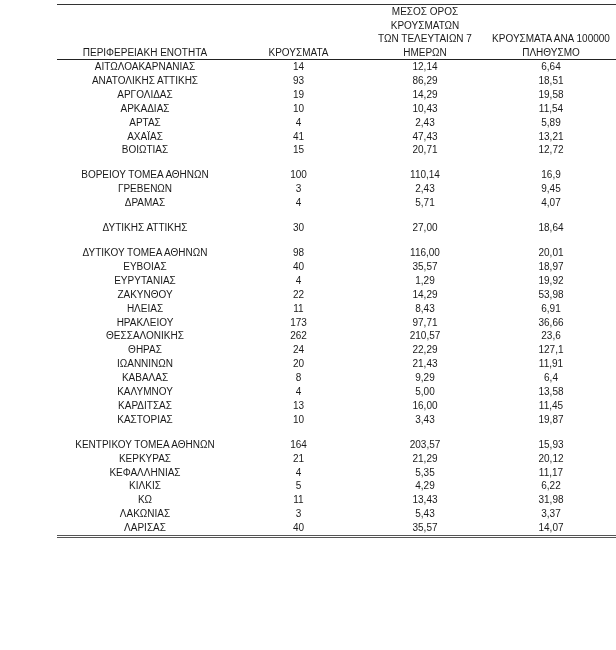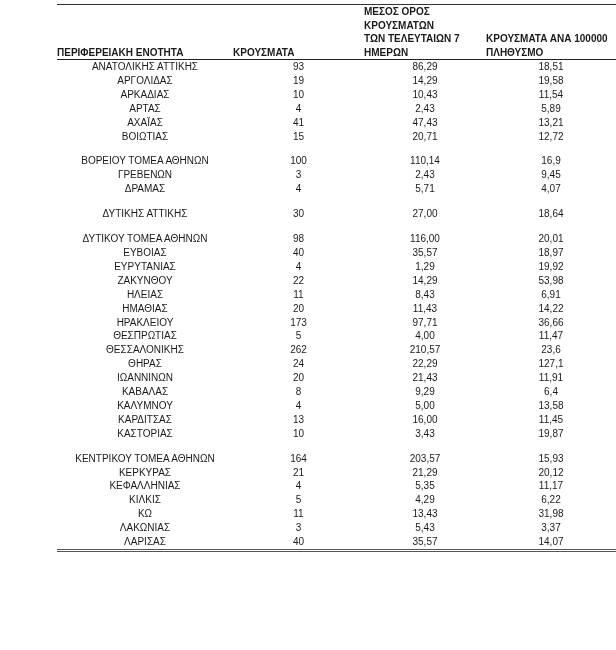--- a/index.html
+++ b/index.html
@@ -30,22 +30,22 @@
       width: 559px;
       table-layout: fixed;
       font-size: 10px;
       line-height: 13.9px;
     }
     col.c1 { width: 176px; }
     col.c2 { width: 131px; }
     col.c3 { width: 122px; }
     col.c4 { width: 130px; }
     thead th {
-      font-weight: bold;
-      text-align: left;
+      font-weight: normal;
+      text-align: center;
       vertical-align: bottom;
       padding: 0;
       line-height: 13.5px;
       border-bottom: 1.5px solid #222;
       height: 46px;
     }
     tbody td {
       text-align: center;
       padding: 0;
       white-space: nowrap;
@@ -84,20 +84,26 @@
             <div>ΗΜΕΡΩΝ</div>
           </th>
         <th id="h4">
             <div>ΚΡΟΥΣΜΑΤΑ ΑΝΑ 100000</div>
             <div>ΠΛΗΘΥΣΜΟ</div>
           </th>
       </tr>
     </thead>
     <tbody id="tbody">
         <tr>
+          <td>ΑΙΤΩΛΟΑΚΑΡΝΑΝΙΑΣ</td>
+          <td>14</td>
+          <td>12,14</td>
+          <td>6,64</td>
+        </tr>
+        <tr>
           <td>ΑΝΑΤΟΛΙΚΗΣ ΑΤΤΙΚΗΣ</td>
           <td>93</td>
           <td>86,29</td>
           <td>18,51</td>
         </tr>
         <tr>
           <td>ΑΡΓΟΛΙΔΑΣ</td>
           <td>19</td>
           <td>14,29</td>
           <td>19,58</td>
@@ -192,36 +198,24 @@
           <td>14,29</td>
           <td>53,98</td>
         </tr>
         <tr>
           <td>ΗΛΕΙΑΣ</td>
           <td>11</td>
           <td>8,43</td>
           <td>6,91</td>
         </tr>
         <tr>
-          <td>ΗΜΑΘΙΑΣ</td>
-          <td>20</td>
-          <td>11,43</td>
-          <td>14,22</td>
-        </tr>
-        <tr>
           <td>ΗΡΑΚΛΕΙΟΥ</td>
           <td>173</td>
           <td>97,71</td>
           <td>36,66</td>
-        </tr>
-        <tr>
-          <td>ΘΕΣΠΡΩΤΙΑΣ</td>
-          <td>5</td>
-          <td>4,00</td>
-          <td>11,47</td>
         </tr>
         <tr>
           <td>ΘΕΣΣΑΛΟΝΙΚΗΣ</td>
           <td>262</td>
           <td>210,57</td>
           <td>23,6</td>
         </tr>
         <tr>
           <td>ΘΗΡΑΣ</td>
           <td>24</td>

